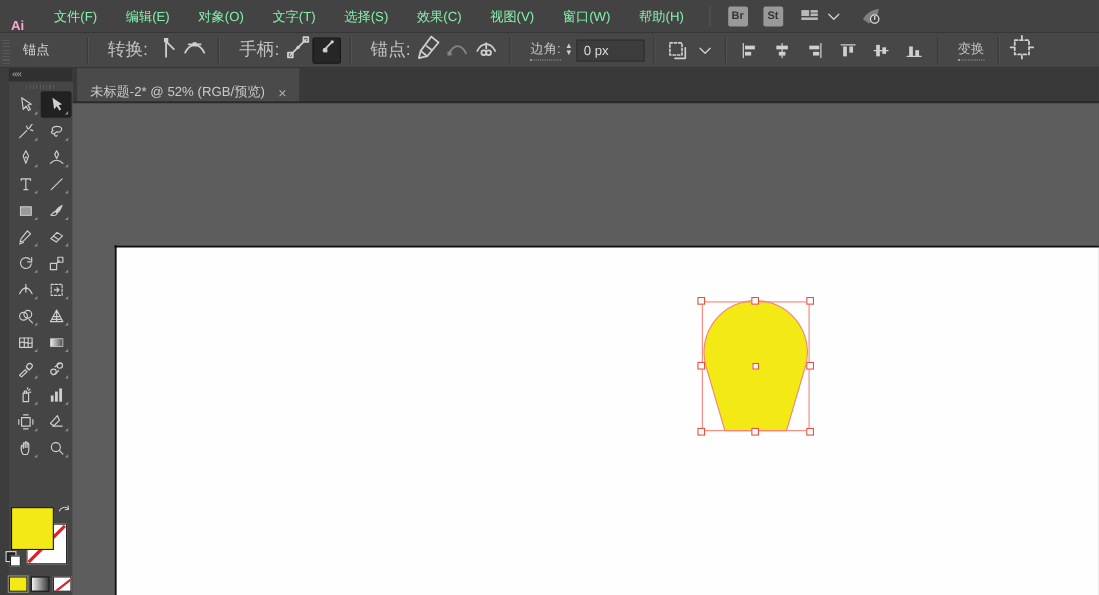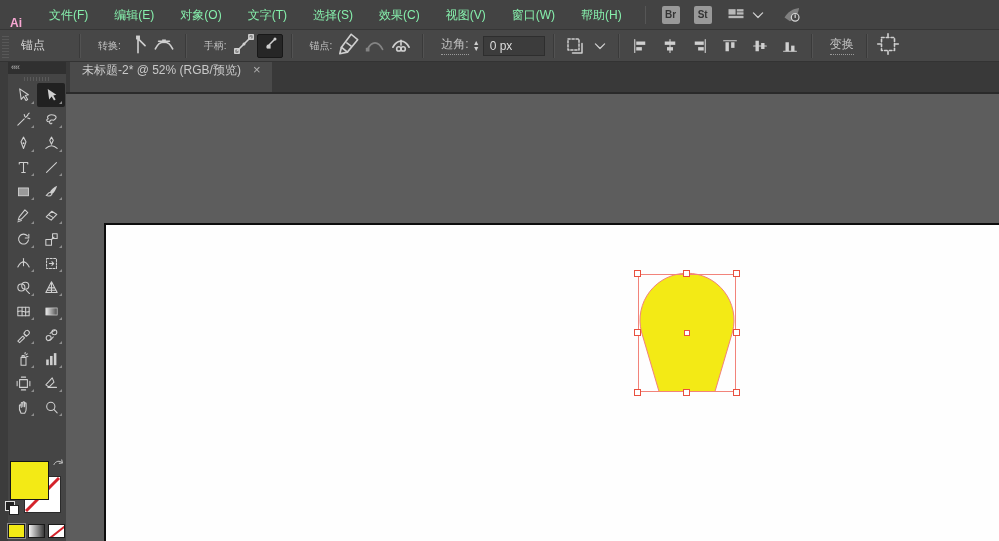--- a/index.html
+++ b/index.html
@@ -16,39 +16,39 @@
   .sq-btn{width:18px;height:18px;background:#999;border-radius:2px;color:#343434;font-weight:bold;
           font-size:10px;display:flex;align-items:center;justify-content:center;}
   .micon{width:20px;height:20px;display:flex;align-items:center;justify-content:center;}
   .micon svg{width:20px;height:20px;}
   
   .controlbar{position:absolute;left:0;top:30px;width:999px;height:32px;background:#474747;
               border-bottom:1px solid #333;display:flex;align-items:center;box-sizing:border-box;}
   .grip{width:7px;height:24px;margin:0 6px 0 2px;
         background:repeating-linear-gradient(0deg,#585858 0 1px,transparent 1px 3px);}
   .cb-title{color:#d6d6d6;font-size:12px;margin:0 26px 0 6px;}
-  .cb-label{color:#c3c3c3;font-size:10px;margin:0 4px 0 10px;white-space:nowrap;}
+  .cb-label{color:#c3c3c3;font-size:16px;margin:0 4px 0 10px;white-space:nowrap;}
   .cb-link{color:#c3c3c3;font-size:12px;margin:0 4px 0 10px;border-bottom:1px dotted #9a9a9a;
            padding-bottom:1px;white-space:nowrap;cursor:pointer;}
   .csep{width:1px;height:24px;background:#3a3a3a;margin:0 8px;box-shadow:1px 0 0 #525252;}
   .icon-btn{width:26px;height:24px;display:flex;align-items:center;justify-content:center;border-radius:2px;}
   .icon-btn svg{width:18px;height:18px;}
   .icon-btn.active{background:#262626;border:1px solid #181818;box-sizing:border-box;}
   .icon-btn.disabled{opacity:.45;}
   .spin-field{display:flex;align-items:center;}
   .spinner{display:flex;flex-direction:column;justify-content:center;margin-right:3px;}
   .spinner span{font-size:7px;color:#cfcfcf;line-height:6px;cursor:pointer;}
   .num-input{width:62px;height:20px;background:#3c3c3c;border:1px solid #2e2e2e;color:#dcdcdc;
              font-size:12px;padding:0 6px;box-sizing:border-box;font-family:"Liberation Sans",sans-serif;}
   .chev{margin-left:2px;}
   .chev svg{width:12px;height:12px;}
   
   .tabbar{position:absolute;left:66px;top:62px;right:0;height:32px;background:#393939;
           border-bottom:2px solid #2a2a2a;box-sizing:border-box;display:flex;align-items:flex-end;}
-  .tab{height:30px;background:#4a4a4a;display:flex;align-items:flex-start;padding:0 12px;margin-left:4px;
+  .tab{height:30px;background:#4a4a4a;display:flex;align-items:flex-end;padding:0 12px;margin-left:4px;
        color:#c9c9c9;font-size:12px;gap:12px;}
   .tab-close{color:#b0b0b0;font-size:13px;cursor:pointer;}
   
   .toolpanel{position:absolute;left:0;top:62px;width:66px;bottom:0;background:#454545;
              border-left:8px solid #3c3c3c;box-sizing:border-box;}
   .panel-head{height:12px;background:#303030;color:#b5b5b5;font-size:9px;line-height:11px;
               padding-left:3px;letter-spacing:-1px;}
   .panel-grip{height:9px;display:flex;align-items:center;justify-content:center;}
   .panel-grip div{width:26px;height:4px;
         background:repeating-linear-gradient(90deg,#5a5a5a 0 1px,transparent 1px 3px);}

